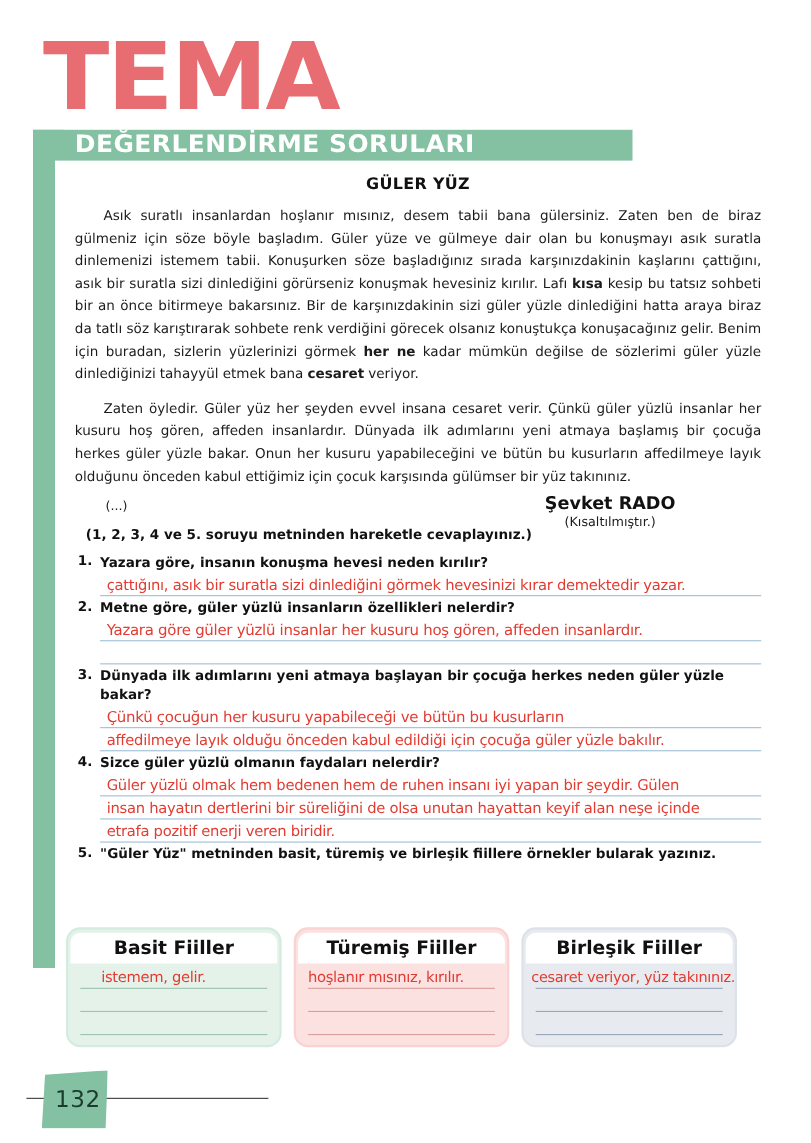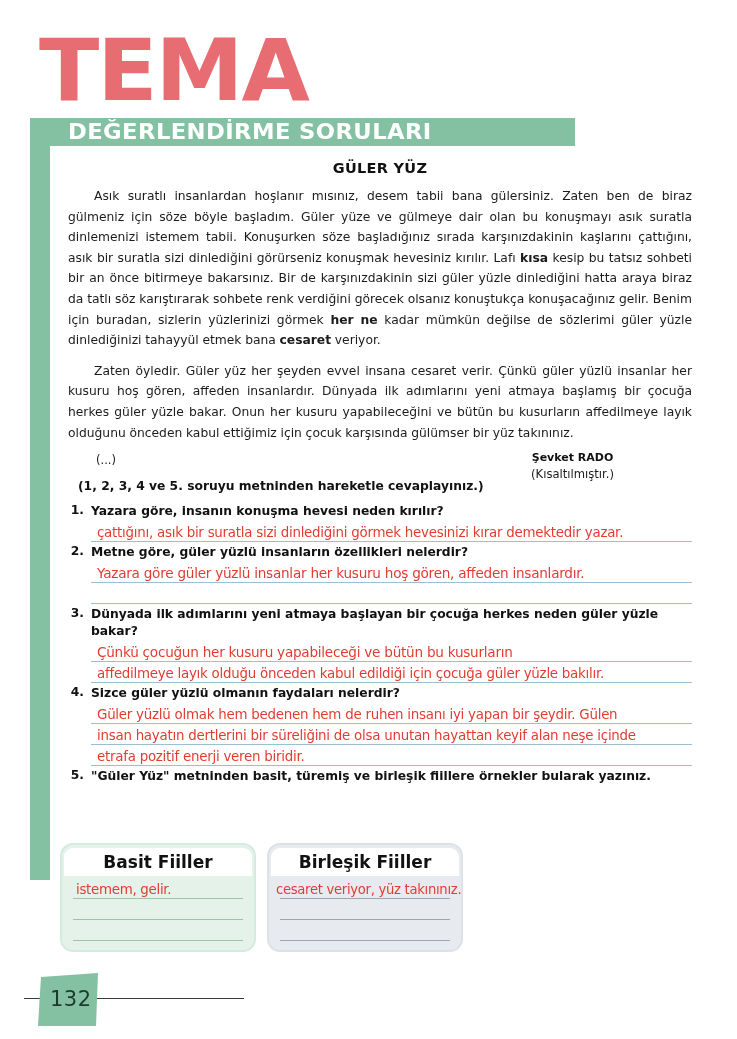--- a/index.html
+++ b/index.html
@@ -101,21 +101,21 @@
   .ellipsis-row .dots { margin-left: 28px; }
   .author-block {
     position: absolute;
     right: 78px; top: -4px;
     text-align: center;
     line-height: 17px;
   }
   .author-name {
     font-family: "DejaVu Sans", sans-serif;
     font-weight: 700;
-    font-size: 11px;
+    font-size: 16px;
     color: #111111;
     display: block;
   }
   .author-note {
     font-family: "DejaVu Sans", sans-serif;
     font-size: 11.6px;
     color: #1b1b1b;
     display: block;
   }
   .instruction {
@@ -209,21 +209,21 @@
     position: relative;
   }
   .vbox.green .vline { border-bottom: 1.1px solid #9dc3ae; }
   .vbox.pink  .vline { border-bottom: 1.1px solid #d99f9e; }
   .vbox.blue  .vline { border-bottom: 1.1px solid #9aa6bb; }
   .vline .hw {
     font-family: "DejaVu Sans", sans-serif;
     font-size: 13.4px;
     color: #e23c32;
     position: absolute;
-    left: 3px;
+    left: 19px;
     bottom: 1px;
     white-space: nowrap;
     letter-spacing: -0.3px;
   }
   .vbox.blue .vline .hw { left: -4px; font-size: 13.2px; }
   .vbox.pink .vline .hw { left: 0px; }
 
   
   .footer-rule {
     position: absolute;
@@ -356,20 +356,34 @@
           </div>
         <div class="vline">
             <span class="hw"></span>
           </div>
         <div class="vline">
             <span class="hw"></span>
           </div>
       </div>
     </div>
 
+    <div class="vbox pink">
+      <div class="vbox-head">Türemiş Fiiller</div>
+      <div class="vbox-lines">
+        <div class="vline">
+            <span class="hw">hoşlanır mısınız, kırılır.</span>
+          </div>
+        <div class="vline">
+            <span class="hw"></span>
+          </div>
+        <div class="vline">
+            <span class="hw"></span>
+          </div>
+      </div>
+    </div>
 
     <div class="vbox blue">
       <div class="vbox-head">Birleşik Fiiller</div>
       <div class="vbox-lines">
         <div class="vline">
             <span class="hw">cesaret veriyor, yüz takınınız.</span>
           </div>
         <div class="vline">
             <span class="hw"></span>
           </div>

